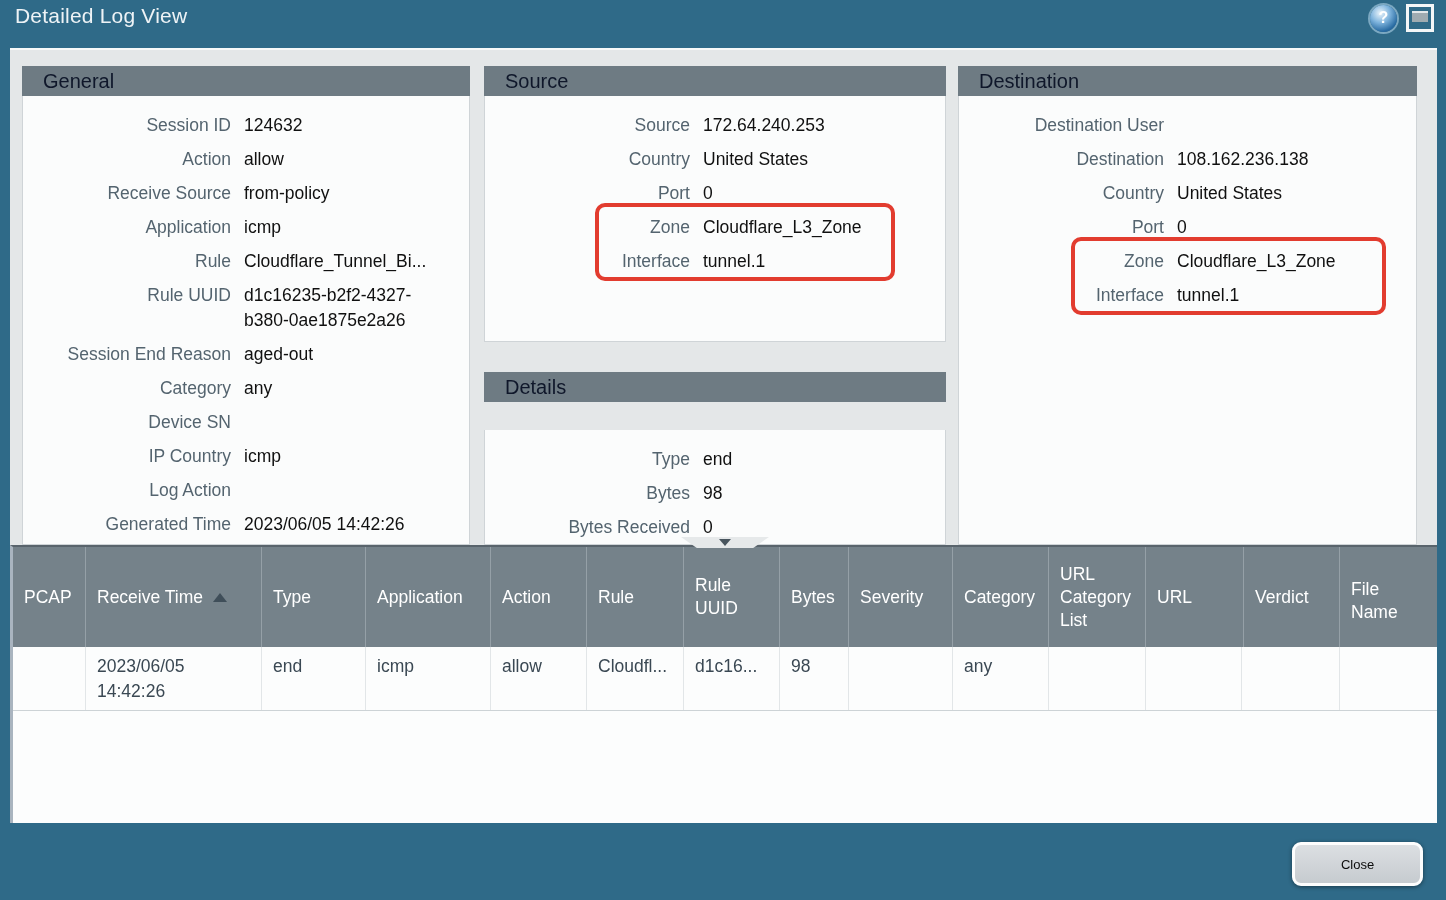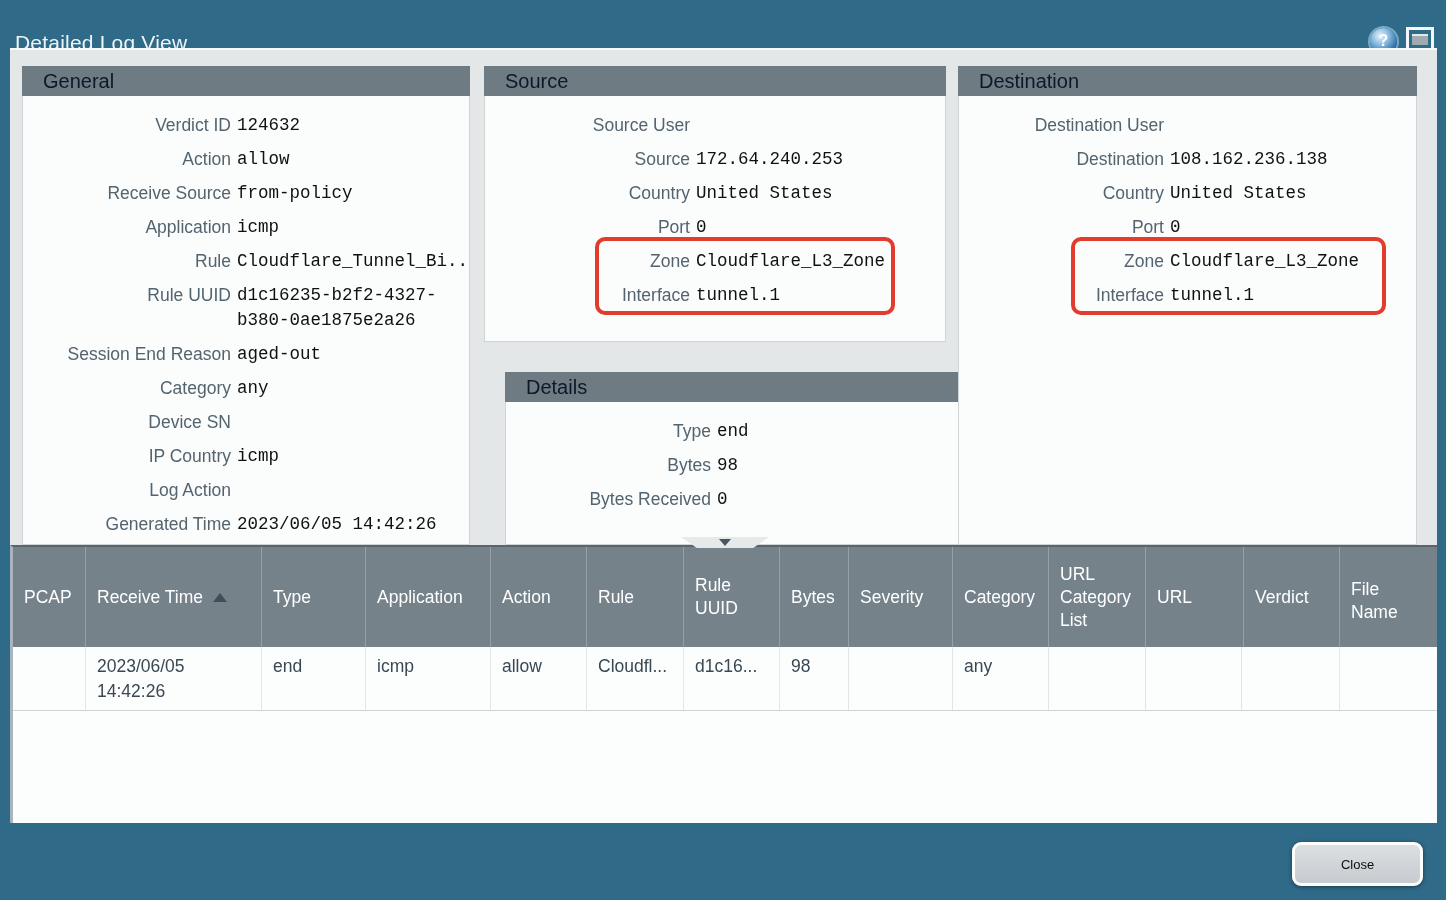--- a/index.html
+++ b/index.html
@@ -4,21 +4,21 @@
 <style>
   * { margin:0; padding:0; box-sizing:border-box; }
   html,body { width:1446px; height:900px; overflow:hidden; }
   body {
     font-family:"Liberation Sans", sans-serif;
     background:#2f6a88;
     position:relative;
   }
 
   
-  .titlebar { height:55px; display:flex; align-items:flex-end; padding:4px 12px 0 15px; }
+  .titlebar { height:55px; display:flex; align-items:flex-start; padding:4px 12px 0 15px; }
   .titlebar .title { color:#eef3f6; font-size:21px; letter-spacing:.2px; }
   .titlebar .spacer { flex:1; }
   .tb-icons { display:flex; align-items:center; gap:9px; }
   .help-icon {
     width:27px; height:27px; border-radius:50%;
     background:radial-gradient(circle at 38% 30%, #eaf4fb, #7fb4dd 38%, #2a6ca3 72%, #1b4f7d);
     box-shadow:0 0 0 2px rgba(185,218,240,.55);
     display:flex; align-items:center; justify-content:center;
     color:#fff; font-weight:bold; font-size:16px; cursor:pointer;
   }
@@ -37,27 +37,27 @@
   .panel-header {
     height:30px; background:#6e7b83; color:#0f172a; font-size:20px;
     display:flex; align-items:center; padding-left:21px; flex-shrink:0;
   }
   .panel-body {
     background:#fbfcfc; flex:1; overflow:hidden; position:relative;
     padding-top:12px; border:1px solid #cfd4d7; border-top:none;
   }
   #panel-general    { left:12px;  top:16px;  width:448px; bottom:0; }
   #panel-source     { left:474px; top:16px;  width:462px; height:276px; }
-  #panel-details    { left:495px; top:322px; width:462px; bottom:0; }
+  #panel-details    { left:474px; top:322px; width:462px; bottom:0;gap:28px; }
   #panel-destination{ left:948px; top:16px;  width:459px; bottom:0; }
 
   .info-row { display:flex; padding:4.5px 0; line-height:25px; font-size:17.5px; }
   .info-label { width:208px; text-align:right; color:#54646f; flex-shrink:0; }
   .lblw205 .info-label { width:205px; }
-  .info-value { margin-left:6px; margin-right:14px; color:#101010; flex:1;font-family:Liberation Mono, monospace; }
+  .info-value { margin-left:13px; margin-right:14px; color:#101010; flex:1; }
   .nowrap { white-space:nowrap; }
 
   .hl-wrap { position:relative; }
   .hl-frame {
     position:absolute; pointer-events:none; z-index:3;
     border:4px solid #e23c2f; border-radius:10px;
     top:-7px; bottom:-3px;
   }
   #panel-source .hl-frame { left:110px; right:50px; }
   #panel-destination .hl-frame { left:112px; right:30px; }
@@ -126,21 +126,21 @@
       </span>
   </span>
 </div>
 
 <div class="upper">
 
   <div class="panel" id="panel-general">
     <div class="panel-header">General</div>
     <div class="panel-body">
       <div class="info-row">
-          <span class="info-label">Verdict ID</span>
+          <span class="info-label">Session ID</span>
           <span class="info-value">124632</span>
         </div>
       <div class="info-row">
           <span class="info-label">Action</span>
           <span class="info-value">allow</span>
         </div>
       <div class="info-row">
           <span class="info-label">Receive Source</span>
           <span class="info-value">from-policy</span>
         </div>
@@ -179,24 +179,20 @@
       <div class="info-row">
           <span class="info-label">Generated Time</span>
           <span class="info-value nowrap">2023/06/05 14:42:26</span>
         </div>
     </div>
   </div>
 
   <div class="panel lblw205" id="panel-source">
     <div class="panel-header">Source</div>
     <div class="panel-body">
-      <div class="info-row">
-          <span class="info-label">Source User</span>
-          <span class="info-value"></span>
-        </div>
       <div class="info-row">
           <span class="info-label">Source</span>
           <span class="info-value">172.64.240.253</span>
         </div>
       <div class="info-row">
           <span class="info-label">Country</span>
           <span class="info-value">United States</span>
         </div>
       <div class="info-row">
           <span class="info-label">Port</span>

